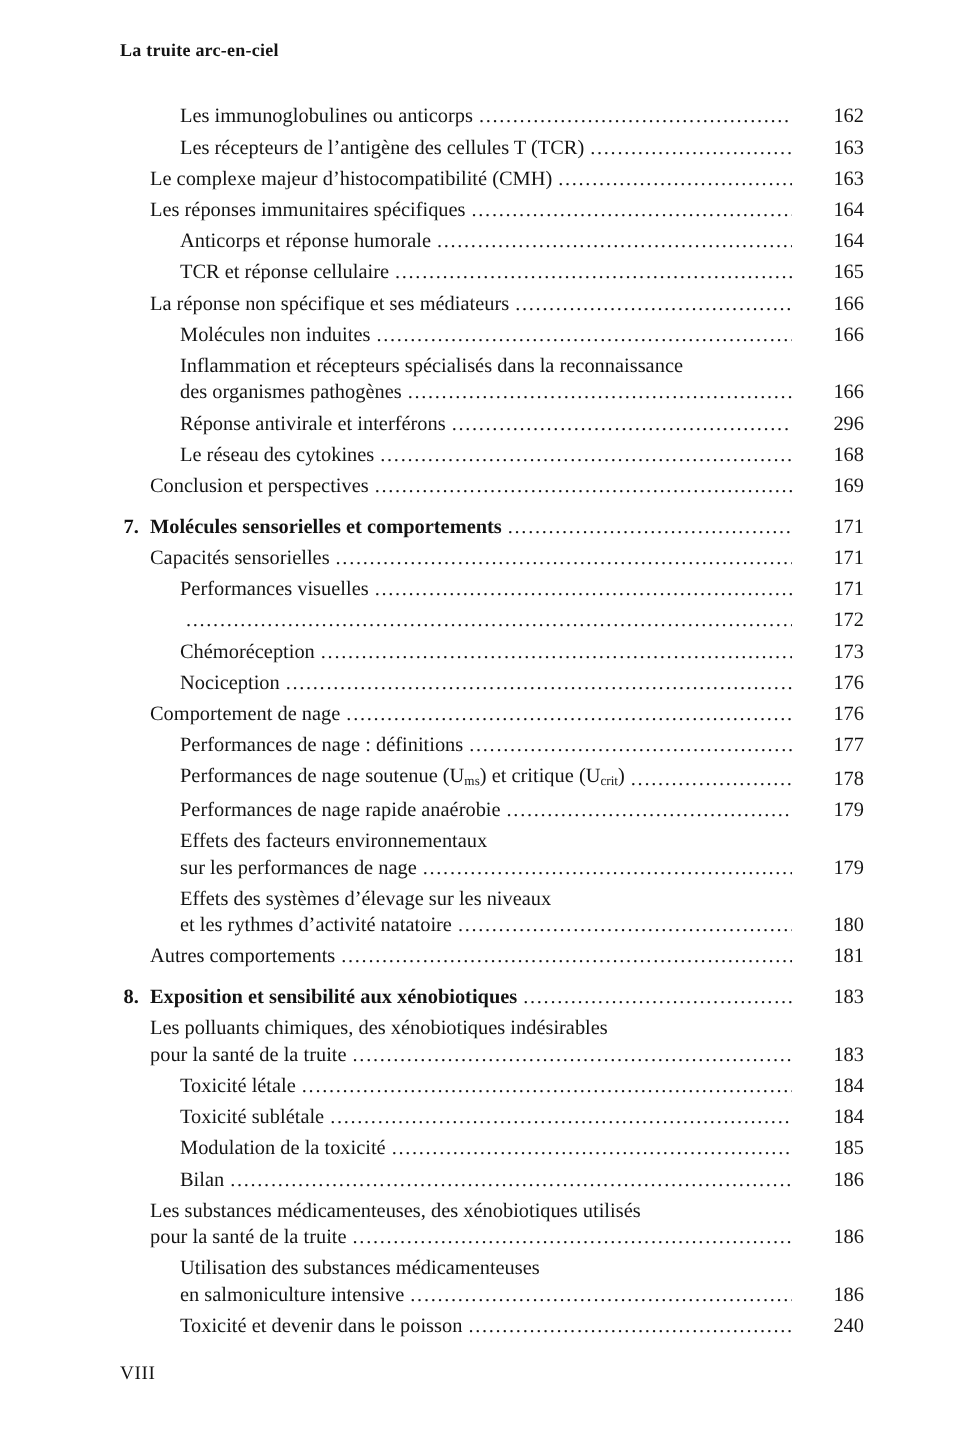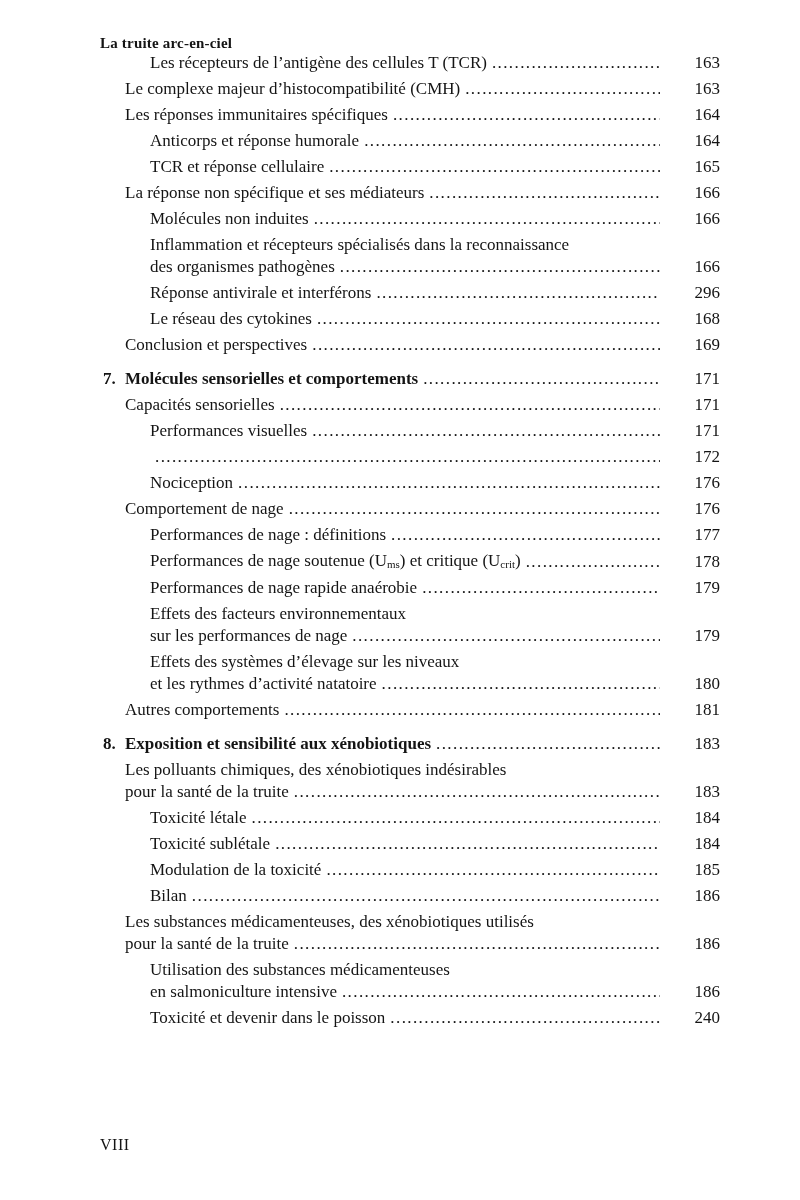--- a/index.html
+++ b/index.html
@@ -14,20 +14,21 @@
     position: relative;
     box-sizing: border-box;
     width: 800px; height: 1200px;
     padding: 34px 80px 0 100px;
   }
   .running-header {
     font-size: 15px;
     font-weight: bold;
     line-height: 18px;
     letter-spacing: 0.2px;
+    margin-bottom: 34px;
   }
   .toc { width: 620px; }
   .entry { margin-top: 4px; }
   .entry:first-child { margin-top: 0; }
   .entry.chapter { margin-top: 12px; }
   .line {
     display: flex;
     align-items: flex-end;
     line-height: 22px;
     font-size: 17px;
@@ -79,20 +80,27 @@
 </style>
 </head>
 <body>
 
 <div class="page">
   <div class="running-header">La truite arc-en-ciel</div>
 
   <div class="toc" id="toc">
       <div class="entry level2">
         <div class="line">
+          <span class="text">Les immunoglobulines ou anticorps</span>
+          <span class="dots"></span>
+          <span class="pagenum">162</span>
+        </div>
+      </div>
+      <div class="entry level2">
+        <div class="line">
           <span class="text">Les récepteurs de l’antigène des cellules T (TCR)</span>
           <span class="dots"></span>
           <span class="pagenum">163</span>
         </div>
       </div>
       <div class="entry level1">
         <div class="line">
           <span class="text">Le complexe majeur d’histocompatibilité (CMH)</span>
           <span class="dots"></span>
           <span class="pagenum">163</span>
@@ -183,20 +191,27 @@
         <div class="line">
           <span class="text">Performances visuelles</span>
           <span class="dots"></span>
           <span class="pagenum">171</span>
         </div>
       </div>
       <div class="entry level2">
         <div class="line">
           <span class="dots"></span>
           <span class="pagenum">172</span>
+        </div>
+      </div>
+      <div class="entry level2">
+        <div class="line">
+          <span class="text">Chémoréception</span>
+          <span class="dots"></span>
+          <span class="pagenum">173</span>
         </div>
       </div>
       <div class="entry level2">
         <div class="line">
           <span class="text">Nociception</span>
           <span class="dots"></span>
           <span class="pagenum">176</span>
         </div>
       </div>
       <div class="entry level1">

